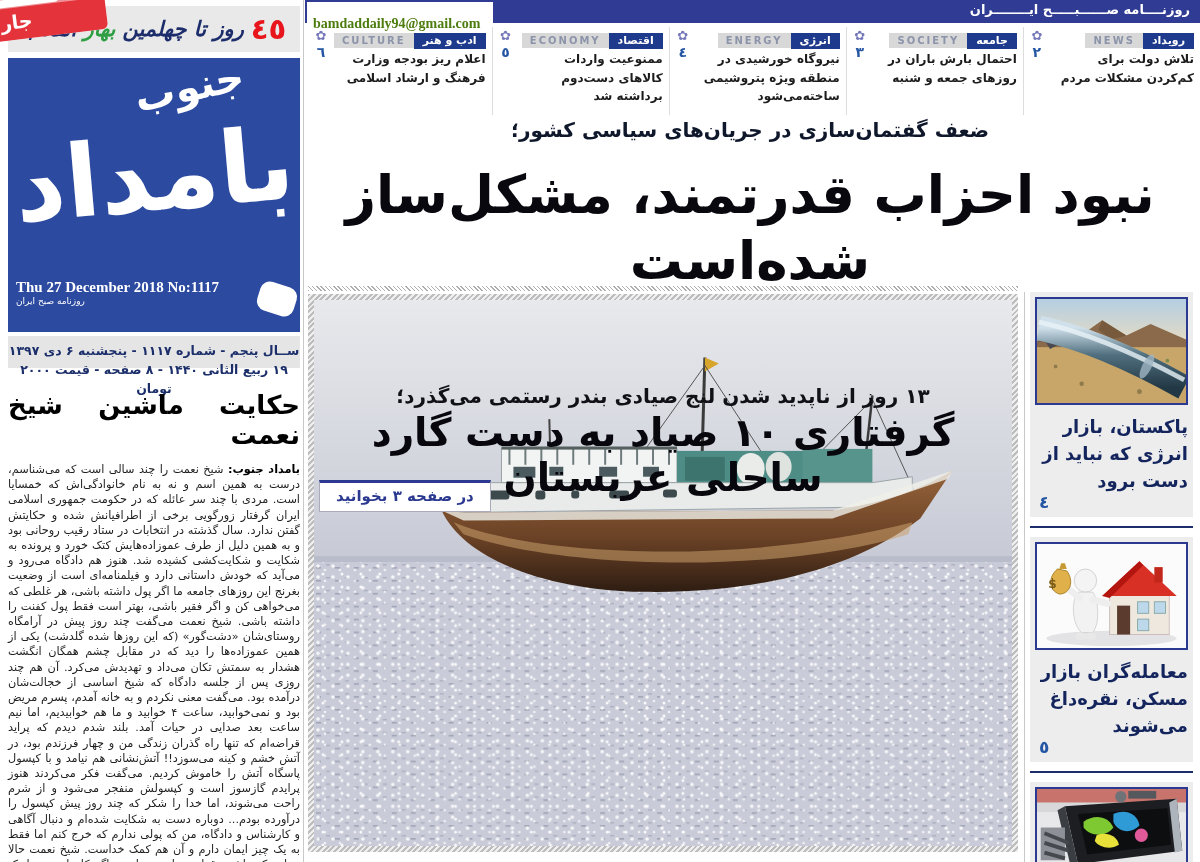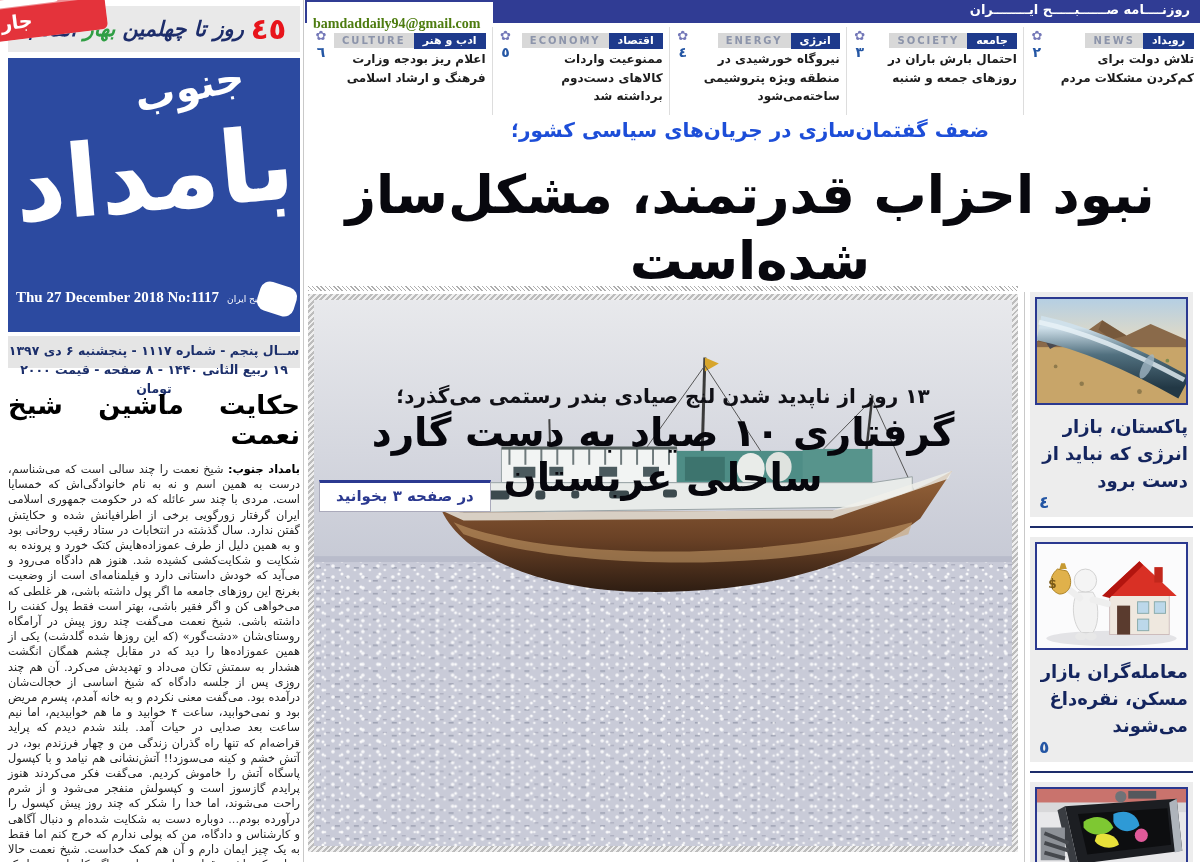--- a/index.html
+++ b/index.html
@@ -45,37 +45,37 @@
     color:#fff; font-weight:bold; font-size:19px; text-align:left; padding:3px 0 0 14px; direction:ltr; }
   .ribbon-band { position:absolute; left:10px; top:3px; width:64px; height:8px; background:#fff; border-radius:4px; }
 
   
   .masthead { position:absolute; left:8px; top:58px; width:292px; height:274px; background:#2c4aa0; overflow:hidden; }
   .mast-sub { position:absolute; top:6px; right:56px; color:#fff; font-size:40px; font-weight:bold;
     transform:rotate(-12deg); }
   .mast-main { position:absolute; top:58px; left:0; right:0; text-align:center; color:#fff;
     font-size:100px; font-weight:bold; line-height:1.2; transform:rotate(-5deg); }
   .mast-daterow { position:absolute; left:8px; right:8px; bottom:26px; display:flex; direction:ltr;
-    align-items:baseline; gap:8px; }
+    align-items:baseline; gap:0;flex-direction:column; }
   .mast-date-en { color:#fff; font-family:"Liberation Serif", serif; font-weight:bold; font-size:15px; white-space:nowrap; }
   .mast-tagline { color:#fff; font-size:9px; white-space:nowrap; }
   .mast-blob { position:absolute; right:4px; bottom:18px; width:38px; height:30px; background:#fff;
     border-radius:10px; transform:rotate(18deg); }
   .mast-info { position:absolute; left:8px; top:336px; width:292px; height:32px; background:#e5e5e5;
     color:#1c2f6b; font-weight:bold; font-size:12.5px; text-align:center; padding-top:6px; line-height:1.5; }
 
   
   .left-article { position:absolute; left:8px; top:390px; width:292px; }
   .left-article h2 { font-size:26px; font-weight:bold; color:#000000; text-align:justify; text-align-last:justify; letter-spacing:0; }
   .left-article .body { margin-top:12px; font-size:11.3px; color:#1f1f1f; line-height:15.2px; text-align:justify; }
   .left-article .lead { font-weight:bold; color:#000; }
 
   
   .main-story { position:absolute; left:308px; top:118px; width:884px; text-align:center; }
-  .main-kicker { font-size:20px; font-weight:bold; color:#1d4ed8; }
+  .main-kicker { font-size:20px; font-weight:bold; color:#0f172a; }
   .main-headline { margin-top:20px; font-size:53px; font-weight:bold; color:#08080e; line-height:1.25; }
   .main-pageref { margin-top:12px; text-align:left; color:#2b3990; font-weight:bold; font-size:14px; padding-left:2px; }
 
   .dotted-sep { position:absolute; left:308px; top:286px; width:710px; height:5px;
     background:repeating-linear-gradient(45deg,#9a9a9a 0 1px,transparent 1px 3px); opacity:.8; }
 
   
   .photo-block { position:absolute; left:308px; top:294px; width:710px; height:558px; padding:6px;
     background:repeating-linear-gradient(135deg,#bdbdbd 0 2px,#efefef 2px 4px); }
   .photo-inner { position:relative; width:100%; height:100%; background:#dfe0e5; overflow:hidden; }

